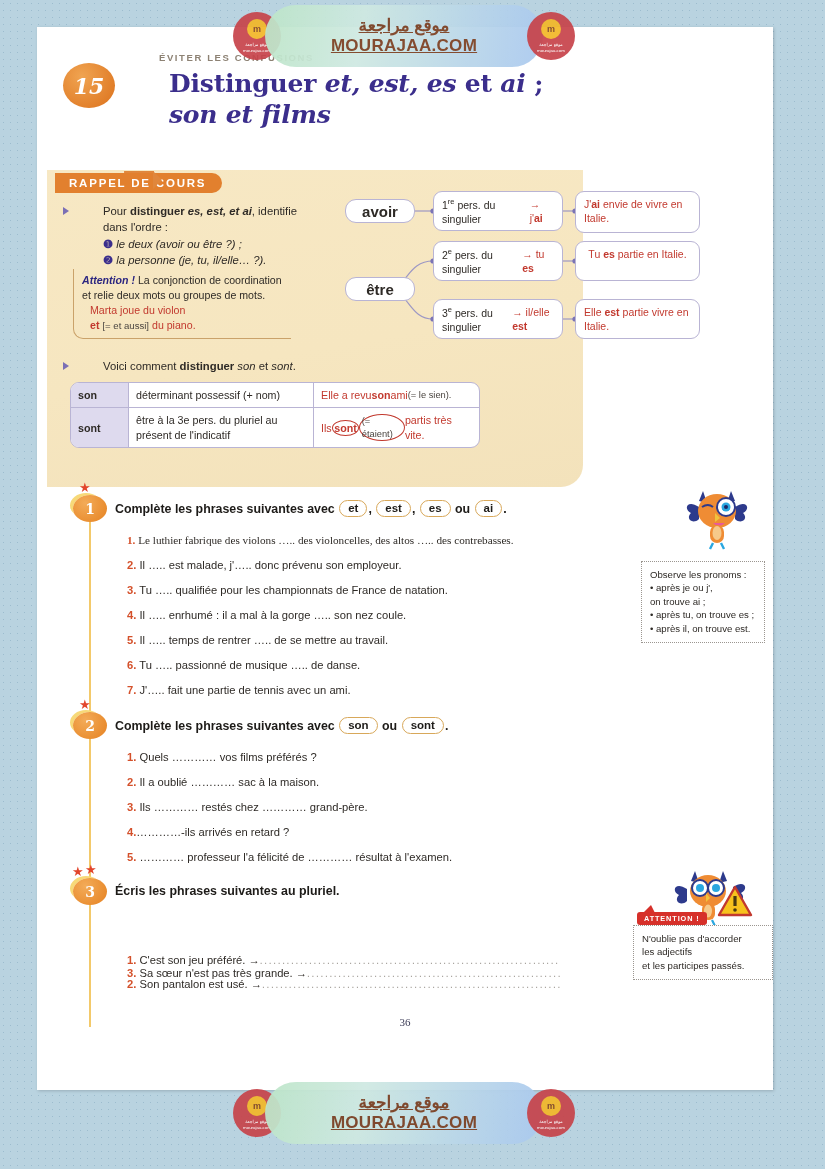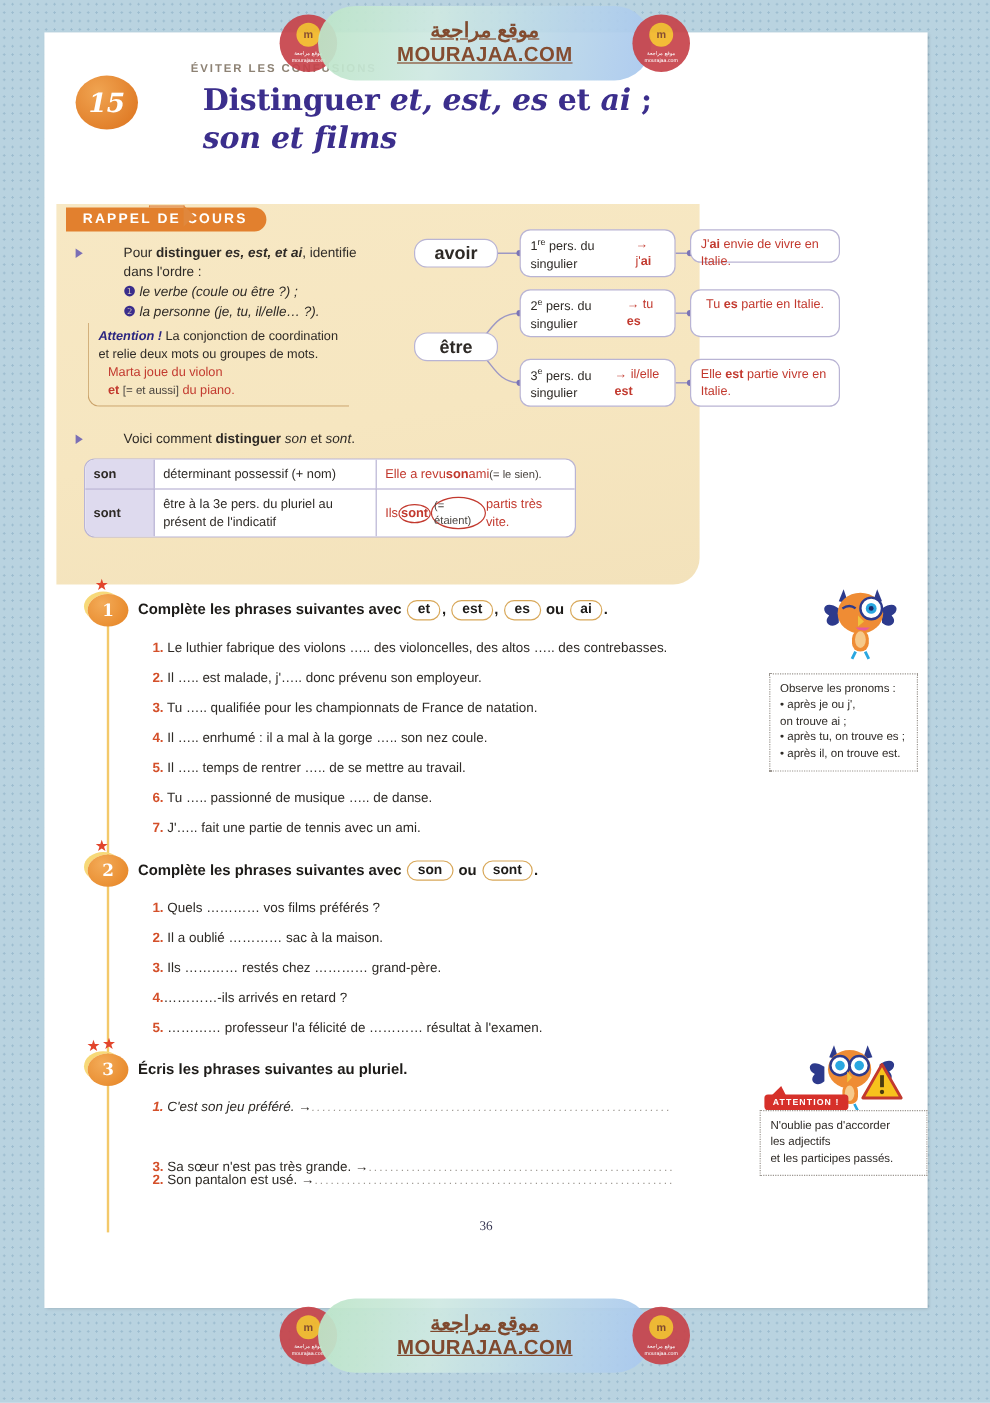--- a/index.html
+++ b/index.html
@@ -260,21 +260,21 @@
   <div id="rappel-tab">
     <div class="tab-arrow"></div>
     <div class="lbl">RAPPEL DE COURS</div>
   </div>
 
   <div class="bullet-row" id="rappel-p1">
     <div class="tri"></div>
     <div class="rp-text">
       <span>Pour </span><b>distinguer </b><b><i>es, est, et ai</i></b><span>, identifie dans l'ordre :</span><br>
       <span class="circnum">❶</span>
-      <i>le verbe (coule ou être ?) ;</i><br>
+      <i>le deux (avoir ou être ?) ;</i><br>
       <span class="circnum">❷</span>
       <i>la personne (je, tu, il/elle… ?).</i>
     </div>
   </div>
 
   <div id="attention-note">
     <span class="hd">Attention !</span>
     <span>La conjonction de coordination et relie deux mots ou groupes de mots.</span>
     <span class="ex">
       <span>Marta joue du violon</span><br>
@@ -318,21 +318,21 @@
     </div>
     <div class="dg-box" style="left:104px;top:64px;width:130px;height:40px;">
       <div><span>2</span><span class="sup">e</span><span> pers. du singulier</span></div>
       <div class="red"><span>→ </span><span>tu </span><b>es</b></div>
     </div>
     <div class="dg-box" style="left:104px;top:122px;width:130px;height:40px;">
       <div><span>3</span><span class="sup">e</span><span> pers. du singulier</span></div>
       <div class="red"><span>→ </span><span>il/elle </span><b>est</b></div>
     </div>
 
-    <div class="dg-box dg-ex" style="left:246px;top:14px;width:125px;height:28px;">
+    <div class="dg-box dg-ex" style="left:246px;top:14px;width:125px;height:42px;">
       <div><span>J'</span><b>ai</b><span> envie de vivre en Italie.</span></div>
     </div>
     <div class="dg-box dg-ex" style="left:246px;top:64px;width:125px;height:40px;">
       <div><span>Tu </span><b>es</b><span> partie en Italie.</span></div>
     </div>
     <div class="dg-box dg-ex" style="left:246px;top:122px;width:125px;height:40px;">
       <div><span>Elle </span><b>est</b><span> partie vivre en Italie.</span></div>
     </div>
   </div>
 
@@ -359,21 +359,21 @@
     </div>
   </div>
 
   <div class="star" style="left:42px;top:454px;">★</div>
   <div class="ex-badge" style="left:36px;top:468px;">
         <span>1</span>
       </div>
   <div class="ex-head" style="left:78px;top:473px;width:520px;">
     <span>Complète les phrases suivantes avec </span><span class="chip">et</span>, <span class="chip">est</span>, <span class="chip">es</span><span> ou </span><span class="chip">ai</span><span>.</span>
   </div>
-  <div class="ex-item" style="left:90px;top:506px;width:530px;"><span class="n">1.</span> <span>Le luthier fabrique des violons ….. des violoncelles, des altos ….. des contrebasses.</span></div>
+  <div class="ex-item" style="left:90px;top:506px;width:530px;font-family:Liberation Serif, serif;"><span class="n">1.</span> <span>Le luthier fabrique des violons ….. des violoncelles, des altos ….. des contrebasses.</span></div>
   <div class="ex-item" style="left:90px;top:531px;width:530px;"><span class="n">2.</span> <span>Il ….. est malade, j'….. donc prévenu son employeur.</span></div>
   <div class="ex-item" style="left:90px;top:556px;width:530px;"><span class="n">3.</span> <span>Tu ….. qualifiée pour les championnats de France de natation.</span></div>
   <div class="ex-item" style="left:90px;top:581px;width:530px;"><span class="n">4.</span> <span>Il ….. enrhumé : il a mal à la gorge ….. son nez coule.</span></div>
   <div class="ex-item" style="left:90px;top:606px;width:530px;"><span class="n">5.</span> <span>Il ….. temps de rentrer ….. de se mettre au travail.</span></div>
   <div class="ex-item" style="left:90px;top:631px;width:530px;"><span class="n">6.</span> <span>Tu ….. passionné de musique ….. de danse.</span></div>
   <div class="ex-item" style="left:90px;top:656px;width:530px;"><span class="n">7.</span> <span>J'….. fait une partie de tennis avec un ami.</span></div>
 
   <div class="star" style="left:42px;top:671px;">★</div>
   <div class="ex-badge" style="left:36px;top:685px;">
         <span>2</span>
@@ -388,21 +388,21 @@
   <div class="ex-item" style="left:90px;top:823px;width:530px;"><span class="n">5.</span> <span>………… professeur l'a félicité de ………… résultat à l'examen.</span></div>
 
   <div class="star" style="left:35px;top:838px;">★</div>
   <div class="star" style="left:48px;top:836px;">★</div>
   <div class="ex-badge" style="left:36px;top:851px;">
         <span>3</span>
       </div>
   <div class="ex-head" style="left:78px;top:857px;width:520px;">
     <span>Écris les phrases suivantes au pluriel.</span>
   </div>
-  <div class="ex-item" style="left:90px;top:889px;width:560px;font-style:italic;"><span class="n">1.</span> <span>C'est son jeu préféré. →</span><span class="longdots">...................................................................</span></div>
+  <div class="ex-item" style="left:90px;top:926px;width:560px;"><span class="n">1.</span> <span>C'est son jeu préféré. →</span><span class="longdots">...................................................................</span></div>
   <div class="ex-item" style="left:90px;top:914px;width:560px;margin-top:36px;"><span class="n">2.</span> <span>Son pantalon est usé. →</span><span class="longdots">...................................................................</span></div>
   <div class="ex-item" style="left:90px;top:939px;width:560px;"><span class="n">3.</span> <span>Sa sœur n'est pas très grande. →</span><span class="longdots">.........................................................</span></div>
 
   <svg class="owl" style="left:640px;top:454px;" width="80" height="70" viewBox="0 0 80 70">
     <path d="M22,26 C10,18 6,28 14,32 C8,38 16,44 22,38 Z" fill="#2d3a8c"></path>
     <path d="M58,26 C70,18 74,28 66,32 C72,38 64,44 58,38 Z" fill="#2d3a8c"></path>
     <path d="M26,10 L30,22 L22,20 Z" fill="#2d3a8c"></path>
     <path d="M54,10 L50,22 L58,20 Z" fill="#2d3a8c"></path>
     <ellipse cx="40" cy="30" rx="19" ry="17" fill="#ef8c34"></ellipse>
     <circle cx="49" cy="26" r="9" fill="#fff" stroke="#2d3a8c" stroke-width="2"></circle>

